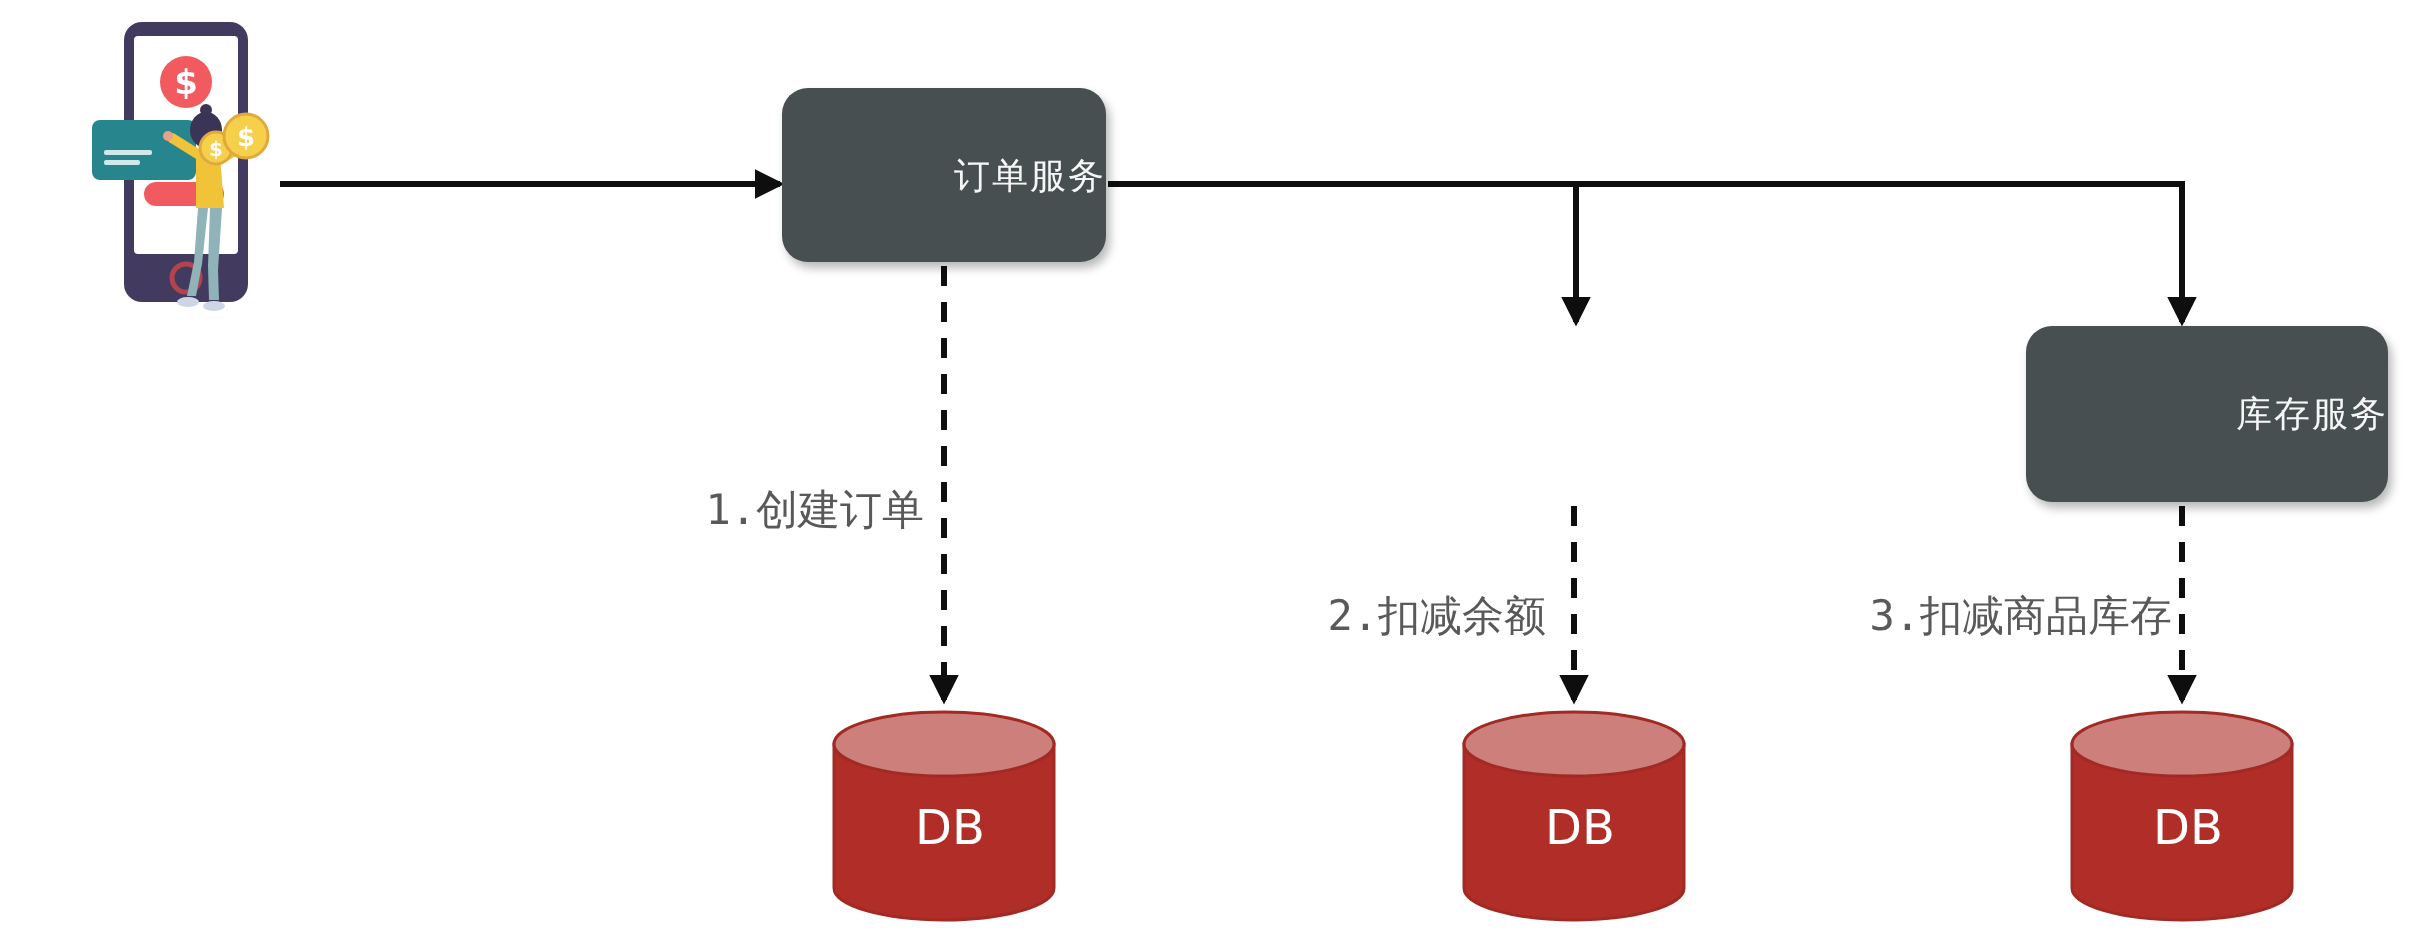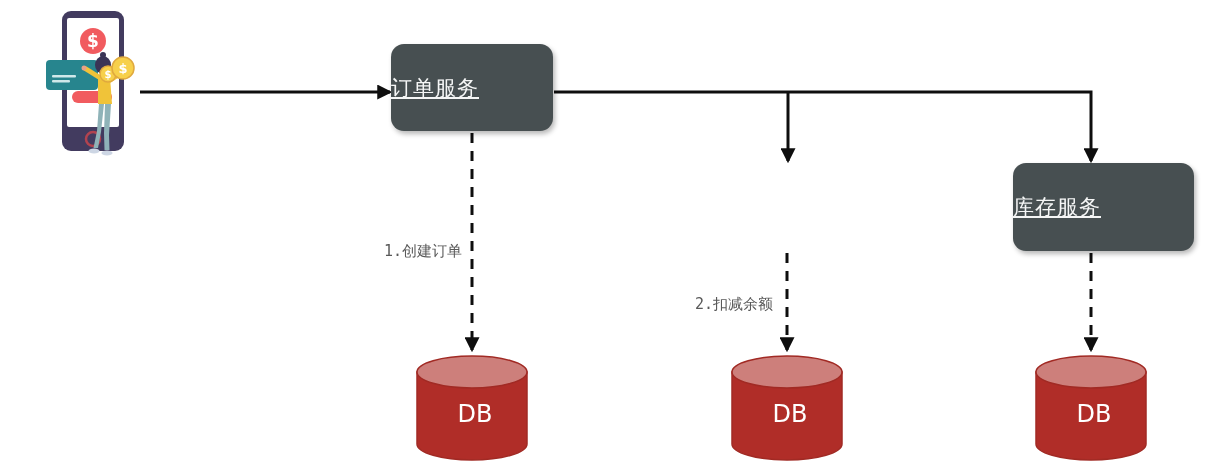--- a/index.html
+++ b/index.html
@@ -36,34 +36,33 @@
     fill: none;
   }
   .wire.dashed { stroke-dasharray: 10 8; }
   .arrowhead { fill: var(--line); }
   .db-body { fill: var(--db-body); stroke: var(--db-edge); stroke-width: 1.5; }
   .db-top  { fill: var(--db-top);  stroke: var(--db-edge); stroke-width: 1.5; }
   .service-box {
     position: absolute;
     display: flex;
     align-items: center;
-    justify-content: flex-start;
+    justify-content: flex-end;
     background: var(--service-box);
     border-radius: 13px;
     box-shadow: 2px 3px 5px rgba(0,0,0,0.28);
     color: var(--service-text);
-    font-size: 21px;
+    font-size: 18px;
     letter-spacing: 1px;
-    text-decoration: underline;
   }
   .edge-label {
     position: absolute;
     color: var(--edge-label);
     font-family: "DejaVu Sans Mono", "DejaVu Sans", monospace, sans-serif;
-    font-size: 15px;
+    font-size: 21px;
     line-height: 1.25;
     white-space: nowrap;
   }
   .db-label {
     position: absolute;
     width: 116px;
     text-align: center;
     color: var(--db-text);
     font-size: 24px;
     line-height: 24px;
@@ -151,18 +150,19 @@
 
   <div class="service-box" style="left:391px; top:44px; width:162px; height:87px;">
     <span>订单服务</span>
   </div>
   <div class="service-box" style="left:1013px; top:163px; width:181px; height:88px;">
     <span>库存服务</span>
   </div>
 
   <div class="edge-label" style="right:755px; top:242px;">1.创建订单</div>
   <div class="edge-label" style="right:444px; top:295px;">2.扣减余额</div>
+  <div class="edge-label" style="right:131px; top:295px;">3.扣减商品库存</div>
 
   <div class="db-label" style="left:417px; top:402px;">DB</div>
   <div class="db-label" style="left:732px; top:402px;">DB</div>
   <div class="db-label" style="left:1036px; top:402px;">DB</div>
 
 </div>
 
 </body></html>

